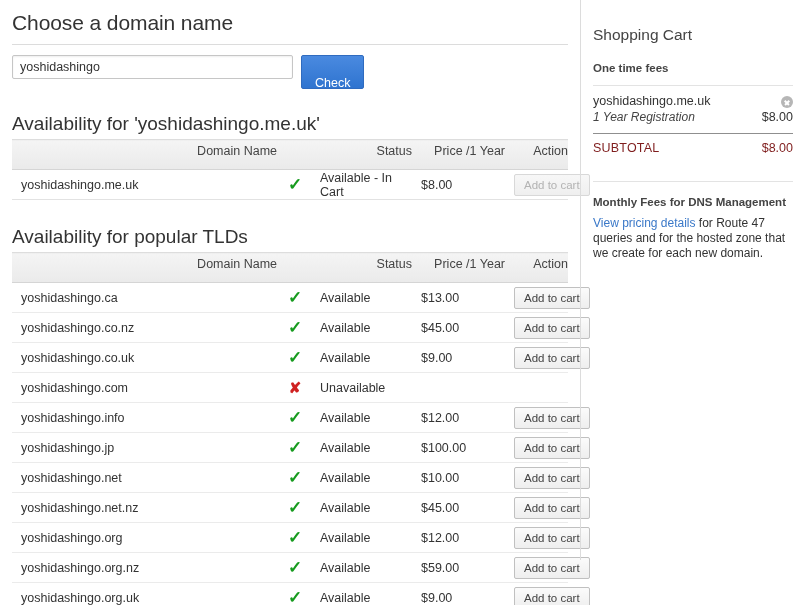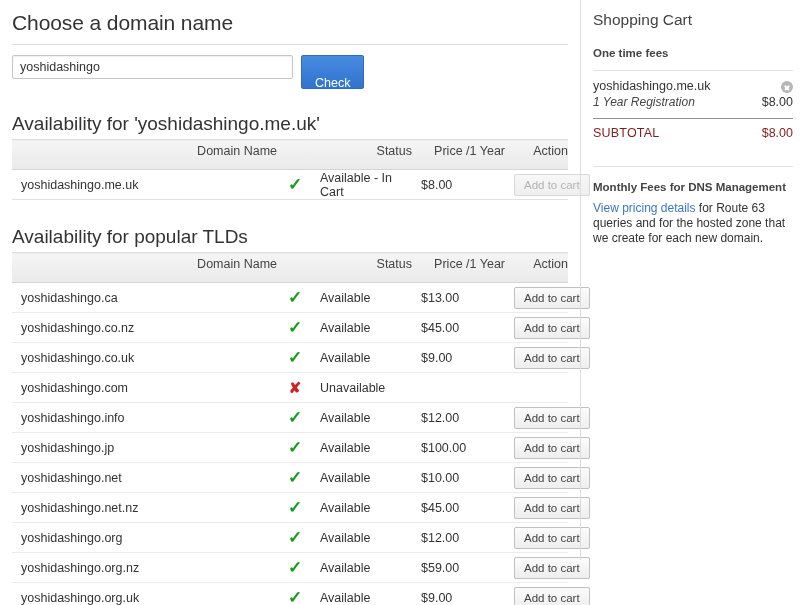--- a/index.html
+++ b/index.html
@@ -183,21 +183,21 @@
   .v-divider {
     position: absolute;
     left: 580px; top: 0;
     width: 1px; height: 560px;
     background: #dcdcdc;
   }
 
   
   .cart {
     position: absolute;
-    left: 593px; top: 0;
+    left: 593px; top: 15px;
     width: 200px;
   }
   .cart h2 {
     font-size: 15.5px;
     font-weight: normal;
     color: #444;
     margin: 11px 0 0 0;
   }
   .cart .sub-head {
     font-size: 11.5px;
@@ -483,17 +483,17 @@
       </div>
 
     <div class="rule-dark"></div>
     <div class="subtotal-row">
       <span class="label">SUBTOTAL</span>
       <span class="amt">$8.00</span>
     </div>
 
     <div class="dns-rule"></div>
     <div class="dns-head">Monthly Fees for DNS Management</div>
-    <div class="dns-body"><a href="#">View pricing details</a><span> for Route 63 queries and for the hosted zone that we create for each new domain.</span></div>
+    <div class="dns-body"><a href="#">View pricing details</a><span> for Route 47 queries and for the hosted zone that we create for each new domain.</span></div>
   </div>
 
 
 </div>
 
 </body></html>

